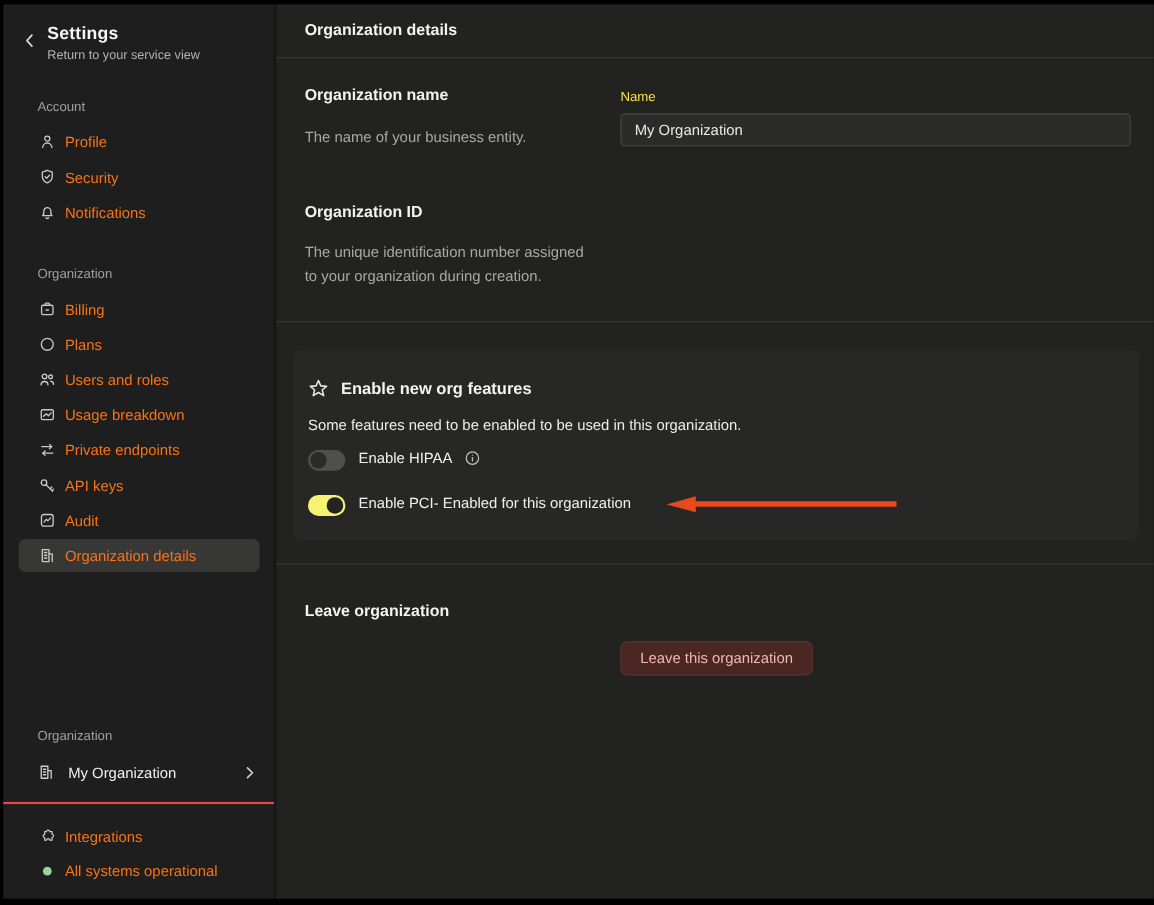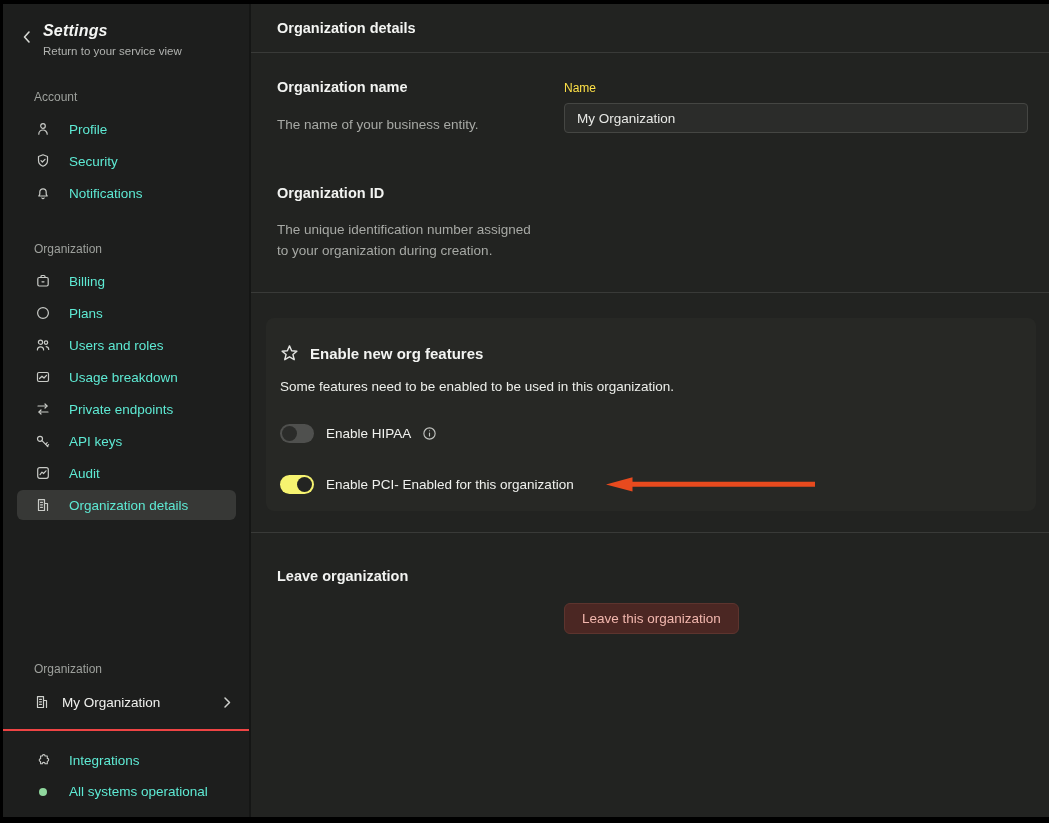--- a/index.html
+++ b/index.html
@@ -5,25 +5,25 @@
   * { margin:0; padding:0; box-sizing:border-box; }
   html,body { width:1049px; height:823px; background:#000; overflow:hidden;
     font-family:"Liberation Sans","DejaVu Sans",sans-serif; }
   .app { position:absolute; left:3px; top:4px; right:0; bottom:6px; display:flex; }
 
   
   .sidebar { width:248px; flex:0 0 248px; background:#1d1e1d; border-right:2px solid #151615;
     display:flex; flex-direction:column; padding-top:14px; }
   .sb-header { display:flex; align-items:flex-start; padding:4px 14px 0 18px; gap:10px; }
   .back-btn { color:#d6d8d4; margin-top:8px; cursor:pointer; display:inline-flex; }
-  .sb-title { font-size:16px; font-weight:bold; color:#f5f6f4; letter-spacing:.2px;font-style:italic; }
+  .sb-title { font-size:16px; font-weight:bold; color:#f5f6f4; letter-spacing:.2px; }
   .sb-subtitle { font-size:11.5px; color:#b1b3b0; margin-top:5px; }
   .sb-label { font-size:12px; color:#9da09c; padding:0 0 0 31px; margin-top:33px; margin-bottom:9px; }
-  .nav-item { display:flex; align-items:center; gap:18px; height:32px; padding-left:31px;
-    font-size:13.5px; color:#5eead4; cursor:pointer; }
+  .nav-item { display:flex; align-items:center; gap:8px; height:32px; padding-left:31px;
+    font-size:13.5px; color:#f97316; cursor:pointer; }
   .nav-item .ico { display:inline-flex; color:#c9cbc7; width:17px; justify-content:center; }
   .nav-item.selected { background:#373836; border-radius:6px; margin:1px 13px 1px 14px;
     padding-left:17px; height:30px; }
   .sb-bottom { margin-top:auto; }
   .sb-bottom .sb-label { margin-top:0; }
   .org-row { display:flex; align-items:center; gap:12px; height:34px; padding:0 16px 0 31px;
     font-size:13.5px; color:#f0f1ee; cursor:pointer; margin-bottom:10px; }
   .org-row .ico { display:inline-flex; color:#cfd1cd; }
   .org-row .grow { flex:1; }
   .sb-footer { border-top:2px solid #ef4444; padding:14px 0 10px 0; }
@@ -53,21 +53,21 @@
   .copy-btn { color:#9b9d99; display:inline-flex; cursor:pointer; }
   .divider { border:none; border-top:1px solid #393a38; margin-top:30px; }
   .divider2 { border:none; border-top:1px solid #393a38; margin-top:21px; }
 
   
   .card { margin:25px 13px 0 15px; background:#272825; border-radius:8px; padding:14px 20px 12px 14px; }
   .card-title-row { display:flex; align-items:center; gap:11px;margin-top:12px; }
   .card-title-row .ico { color:#e4e5e2; display:inline-flex; }
   .card-title { font-size:15px; font-weight:bold; color:#f3f4f2; }
   .card-desc { font-size:13.5px; color:#eceeea; margin-top:14px; line-height:20px; }
-  .toggle-row { display:flex; align-items:center; gap:12px; height:29px; margin-top:22px; }
+  .toggle-row { display:flex; align-items:flex-start; gap:12px; height:29px; margin-top:12px; }
   .toggle-row:first-of-type { margin-top:9px; }
   .toggle { width:34px; height:19px; border-radius:10px; position:relative; flex:0 0 34px; cursor:pointer; }
   .toggle .knob { width:15px; height:15px; border-radius:50%; position:absolute; top:2px; }
   .toggle.off { background:#4f504e; } .toggle.off .knob { left:2px; background:#2b2c2a; }
   .toggle.on  { background:var(--c-toggle-on,#f6f370); } .toggle.on .knob { right:2px; background:#232422; }
   .toggle-label { font-size:13.5px; color:#f0f1ee; }
   .info-ico { color:#c2c4c0; display:inline-flex; margin-left:-1px; cursor:pointer; }
   .arrow-annot { margin-left:18px; display:inline-flex; }
 
   

